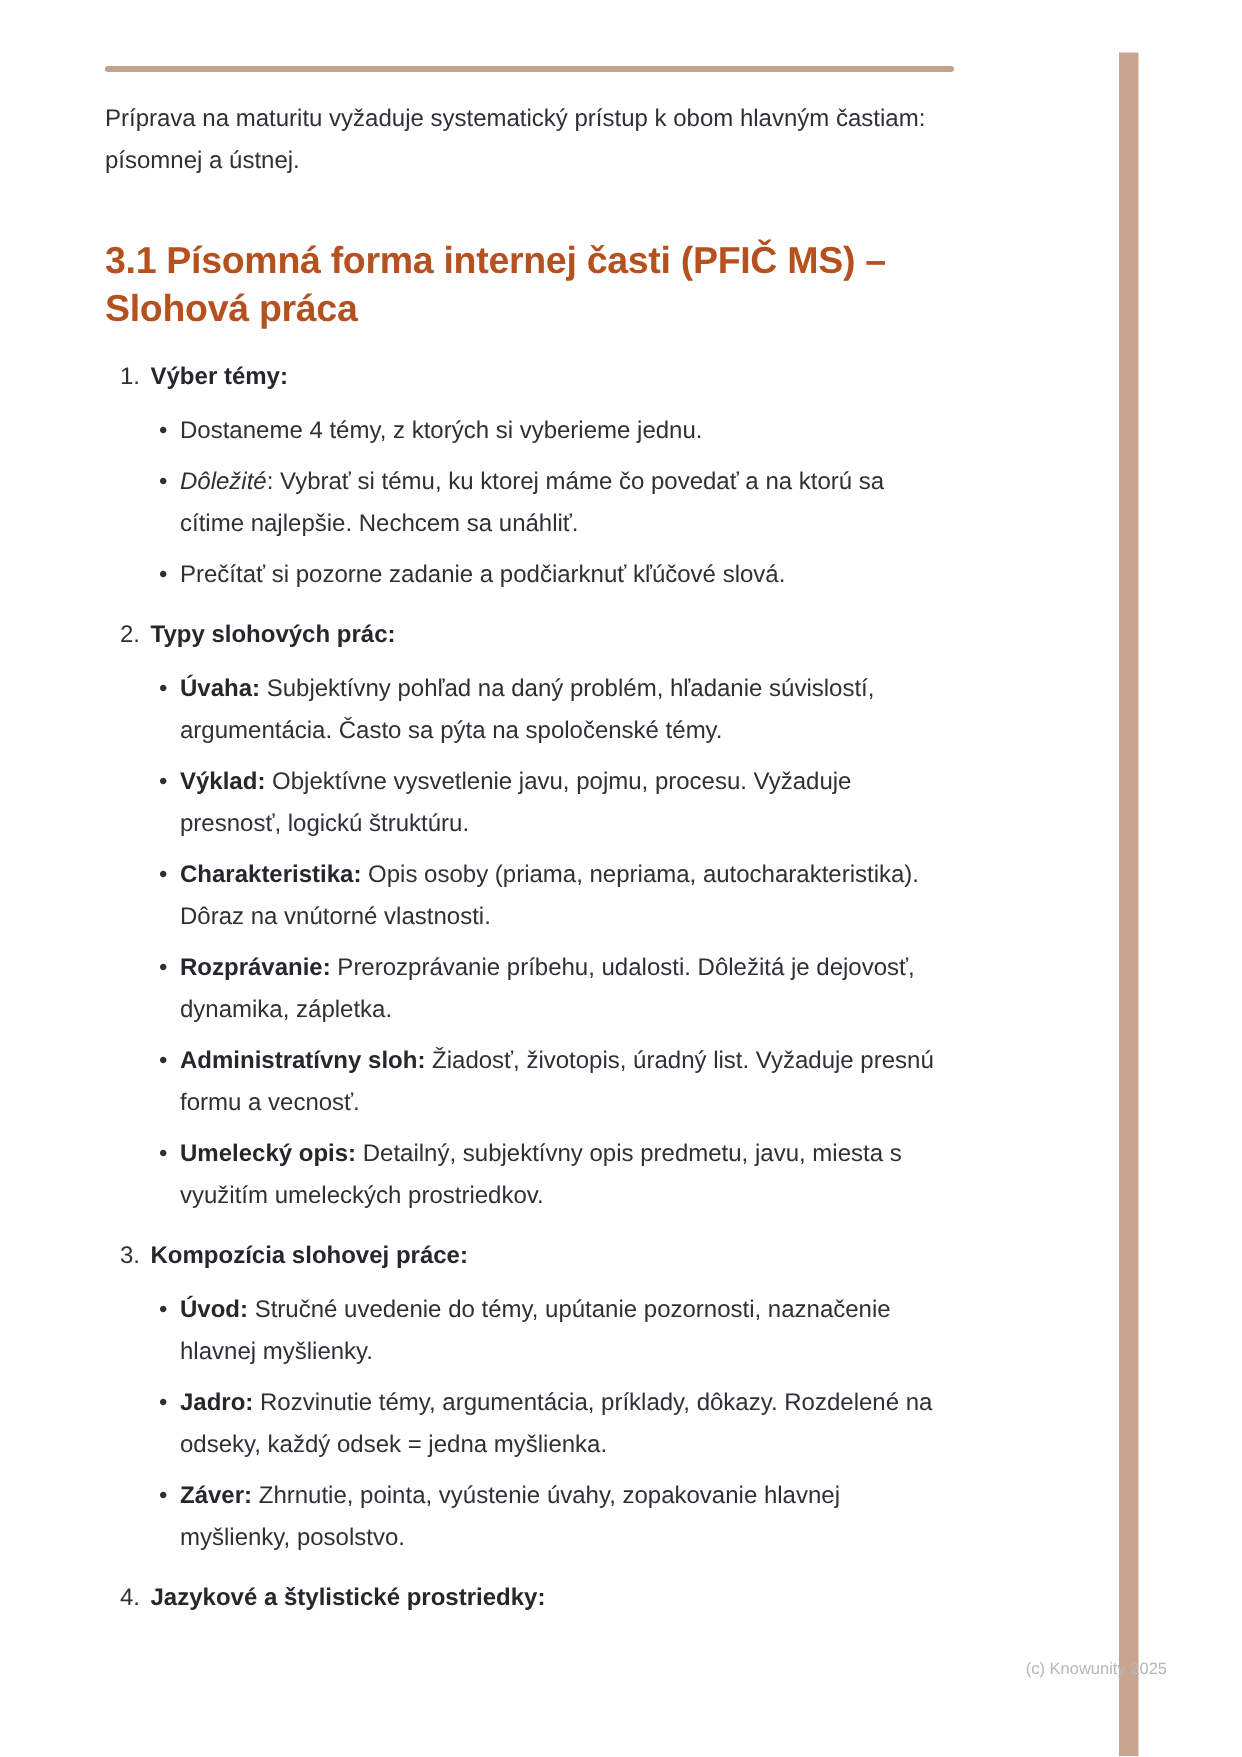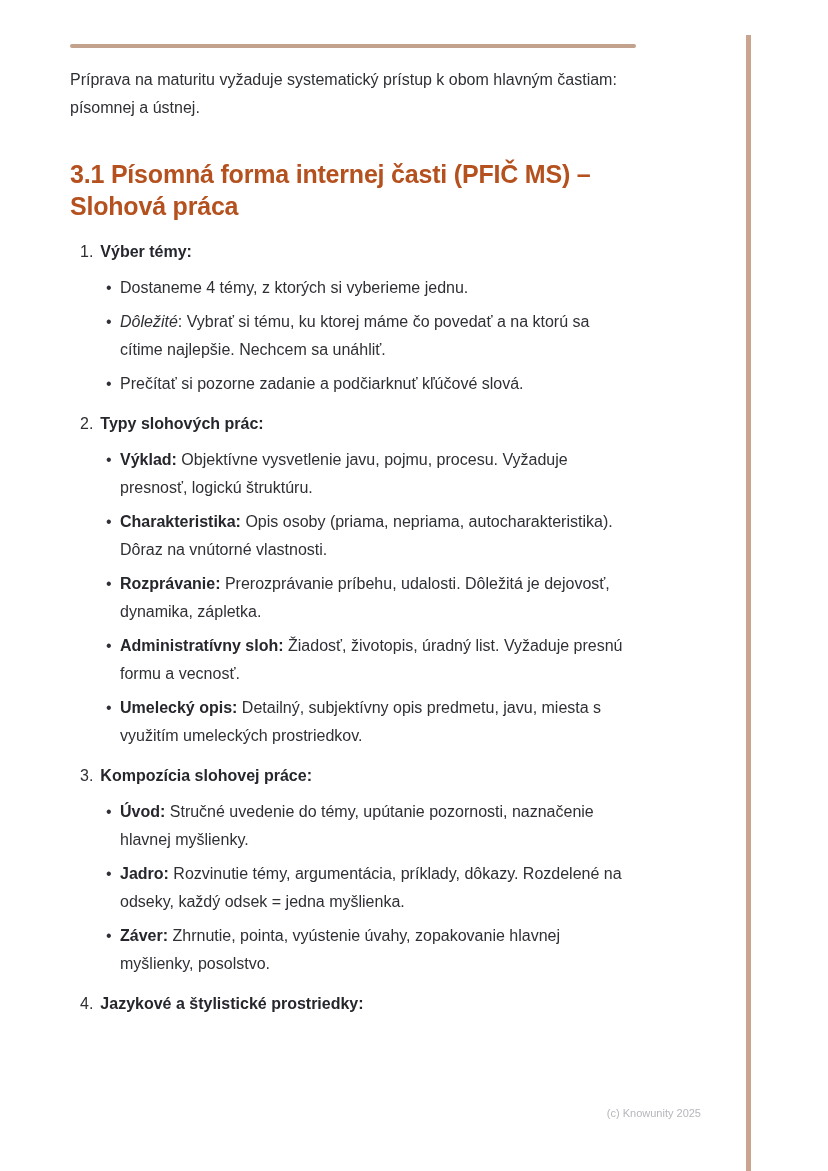--- a/index.html
+++ b/index.html
@@ -2,21 +2,21 @@
 <html style="--heading-color: #b5511f; --rule-color: #c3a28d; --bar-color: #c9a58f; --text-color: #2f3035; --watermark-color: #b6b6bc;"><head>
 <meta charset="utf-8">
 <style>
   * { margin: 0; padding: 0; box-sizing: border-box; }
   html, body { background: #ffffff; }
   body {
     font-family: "Liberation Sans", "DejaVu Sans", sans-serif;
   }
   .page {
     position: relative;
-    width: 751px;
+    width: 828px;
     height: 1171px;
     overflow: hidden;
     background: #ffffff;
     color: var(--text-color, #2f3035);
   }
   .content {
     position: absolute;
     left: 70px;
     top: 44px;
     width: 566px;
@@ -105,20 +105,21 @@
           <div class="item-title"><span class="num">1.</span><strong>Výber témy:</strong></div>
           <ul class="bullets">
             <li>Dostaneme 4 témy, z ktorých si vyberieme jednu.</li>
             <li><span class="lead-italic">Dôležité</span>: Vybrať si tému, ku ktorej máme čo povedať a na ktorú sa cítime najlepšie. Nechcem sa unáhliť.</li>
             <li>Prečítať si pozorne zadanie a podčiarknuť kľúčové slová.</li>
           </ul>
         </li>
         <li>
           <div class="item-title"><span class="num">2.</span><strong>Typy slohových prác:</strong></div>
           <ul class="bullets">
+            <li><span class="lead-bold">Úvaha:</span> Subjektívny pohľad na daný problém, hľadanie súvislostí, argumentácia. Často sa pýta na spoločenské témy.</li>
             <li><span class="lead-bold">Výklad:</span> Objektívne vysvetlenie javu, pojmu, procesu. Vyžaduje presnosť, logickú štruktúru.</li>
             <li><span class="lead-bold">Charakteristika:</span> Opis osoby (priama, nepriama, autocharakteristika). Dôraz na vnútorné vlastnosti.</li>
             <li><span class="lead-bold">Rozprávanie:</span> Prerozprávanie príbehu, udalosti. Dôležitá je dejovosť, dynamika, zápletka.</li>
             <li><span class="lead-bold">Administratívny sloh:</span> Žiadosť, životopis, úradný list. Vyžaduje presnú formu a vecnosť.</li>
             <li><span class="lead-bold">Umelecký opis:</span> Detailný, subjektívny opis predmetu, javu, miesta s využitím umeleckých prostriedkov.</li>
           </ul>
         </li>
         <li>
           <div class="item-title"><span class="num">3.</span><strong>Kompozícia slohovej práce:</strong></div>
           <ul class="bullets">

